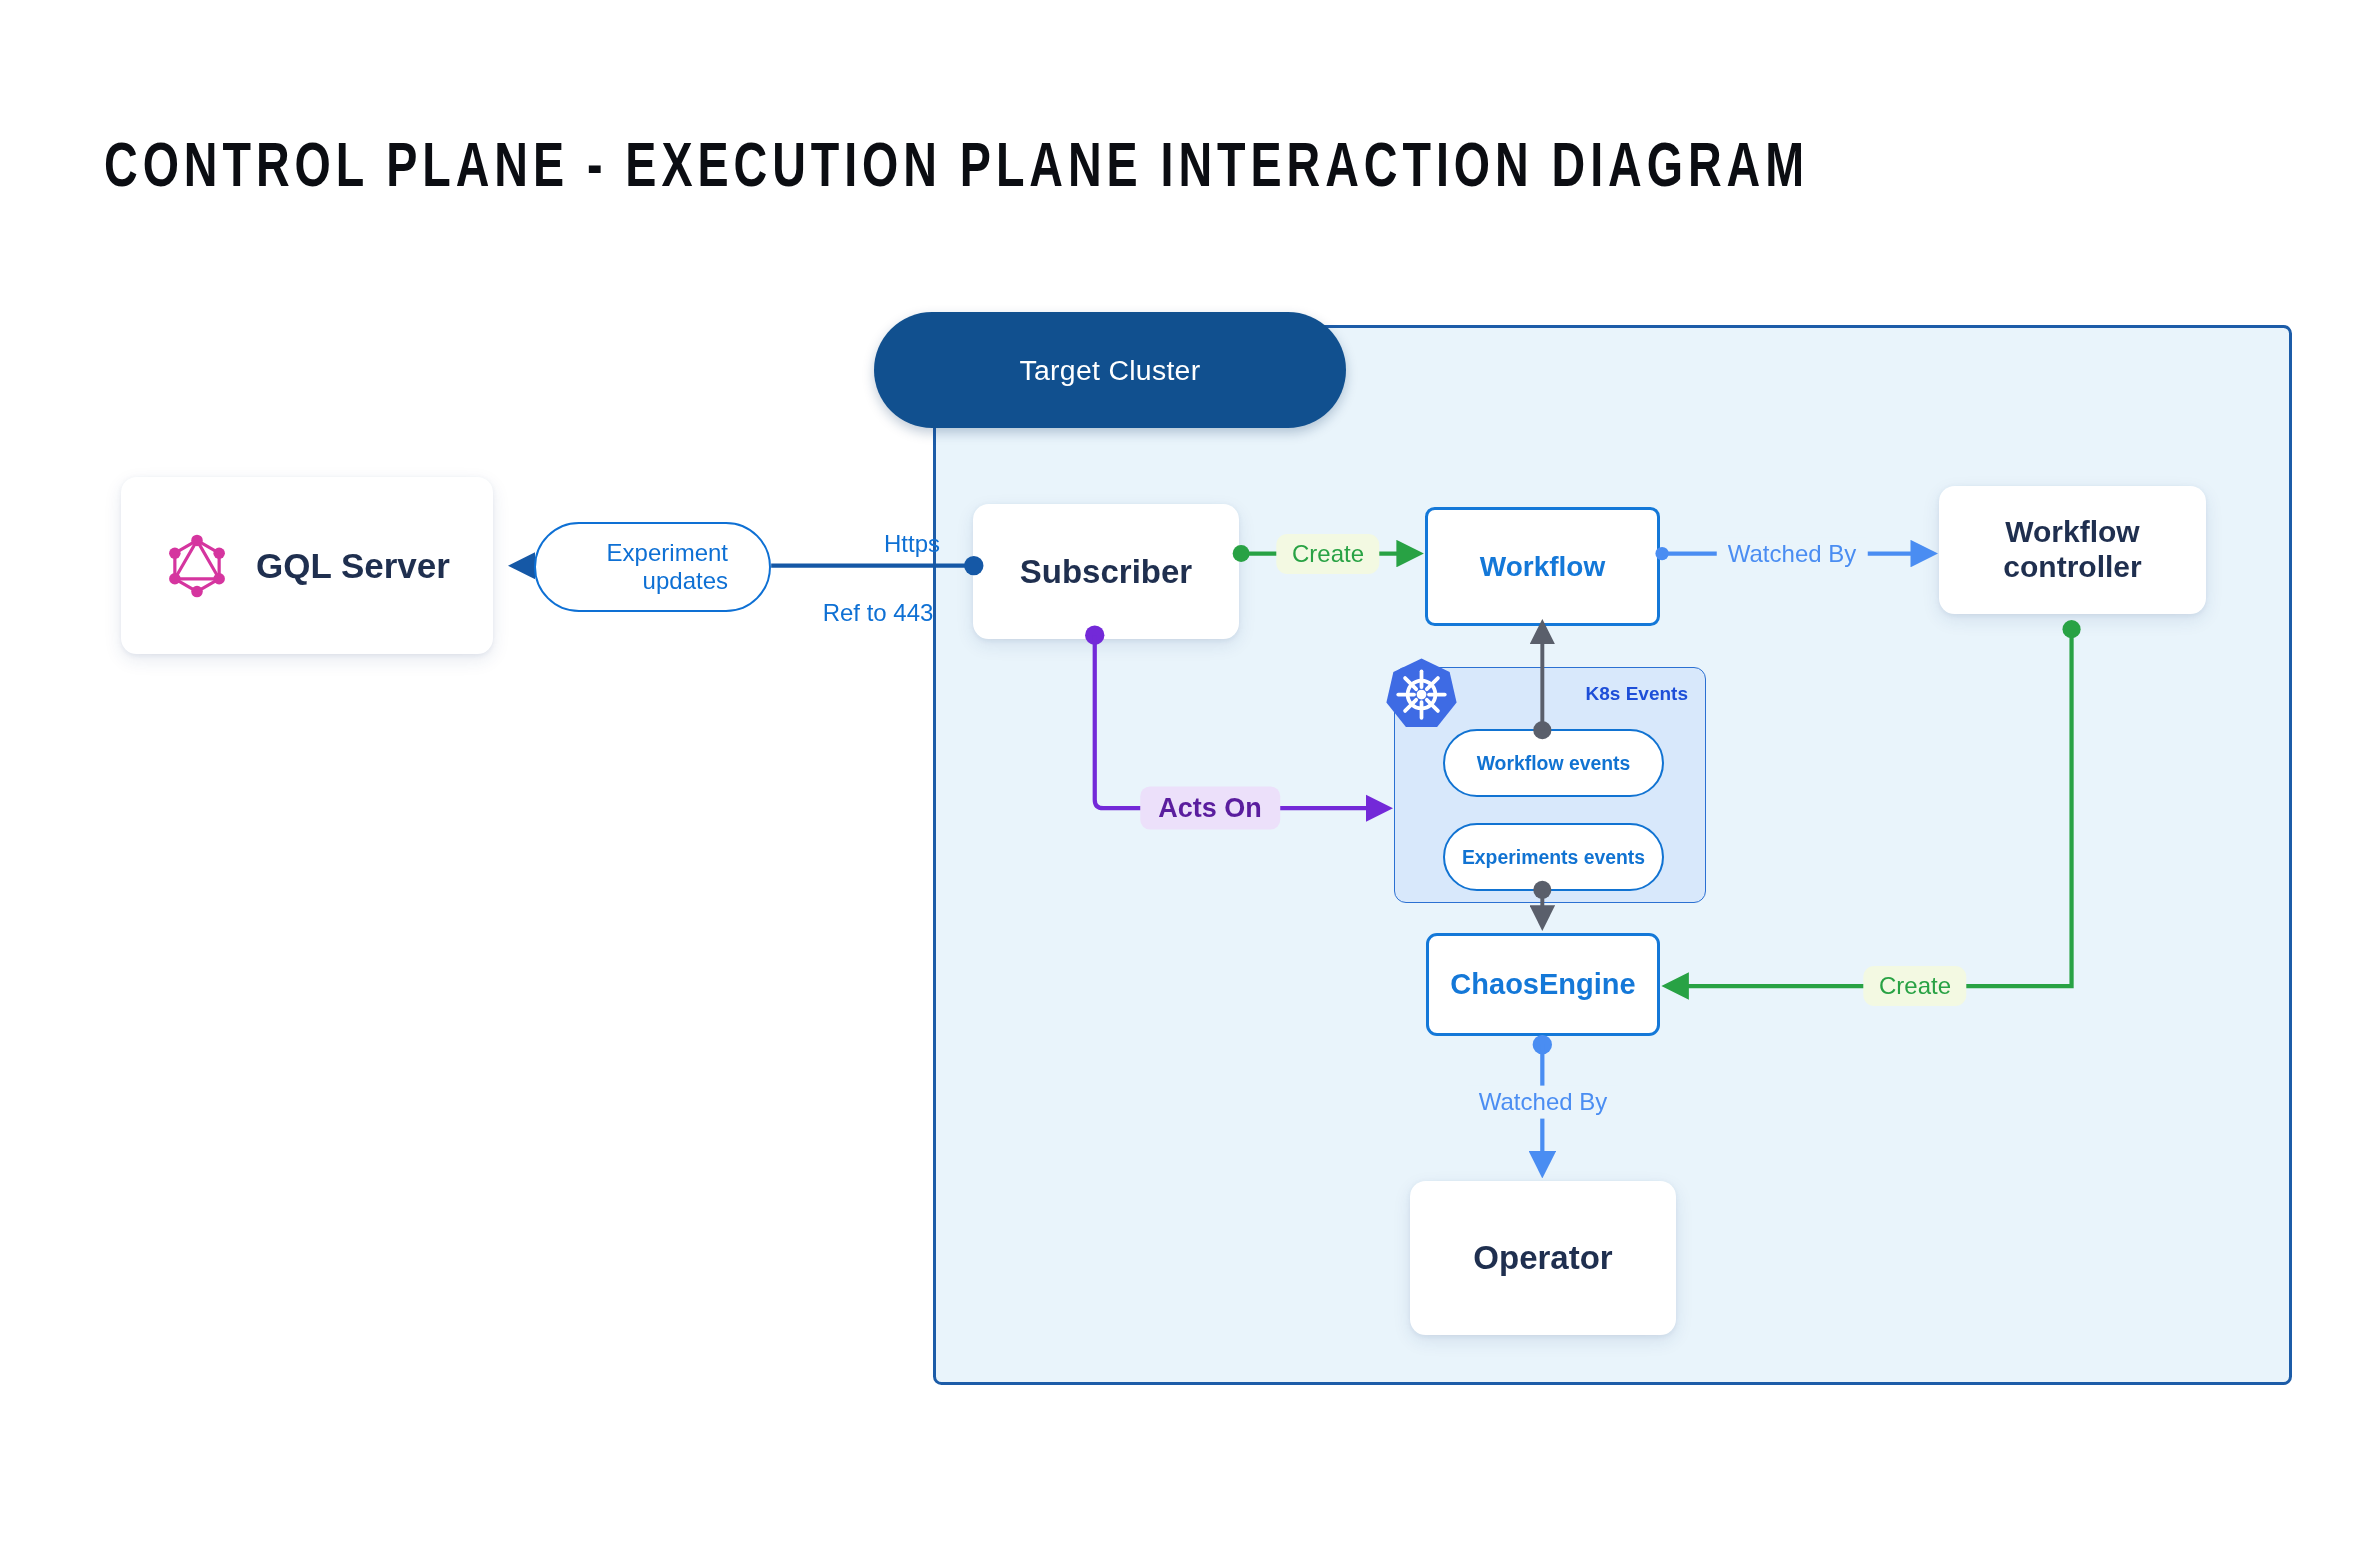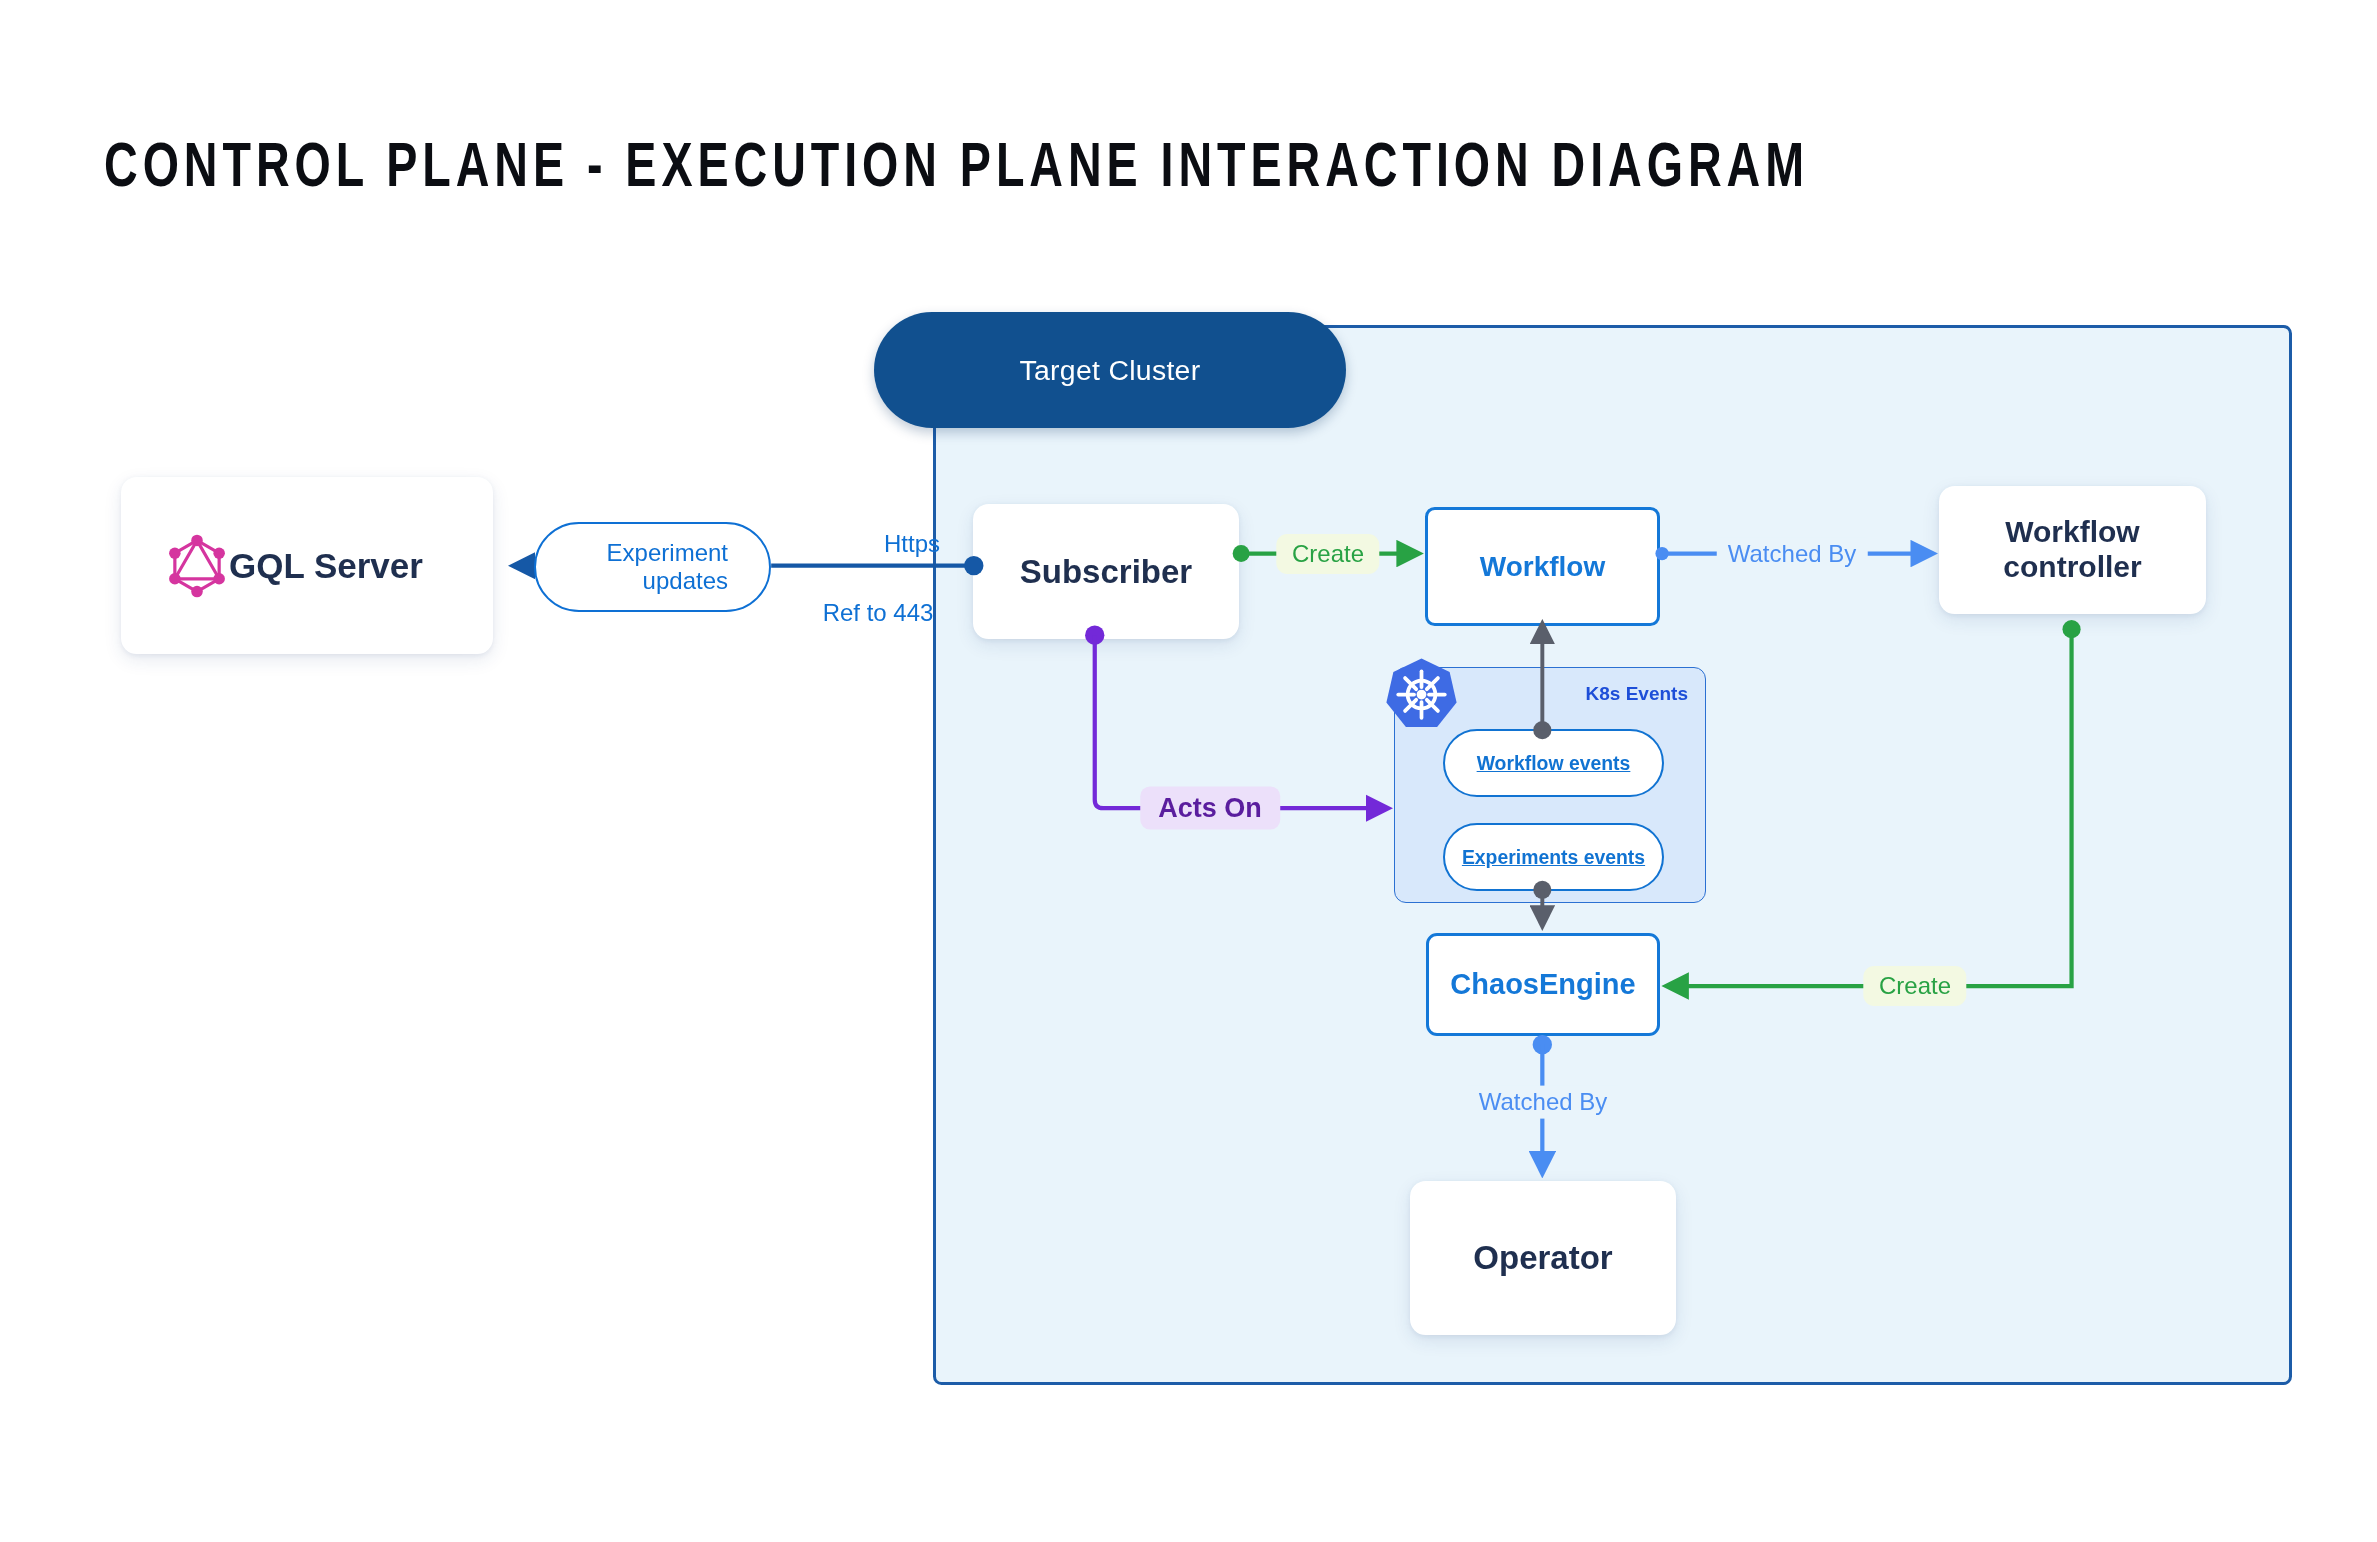--- a/index.html
+++ b/index.html
@@ -33,21 +33,21 @@
   }
   .cluster-pill{
     left:874px;top:271px;width:472px;height:116px;border-radius:58px;
     background:#11508f;color:#ffffff;display:flex;align-items:center;justify-content:center;
     font-size:28.4px;font-weight:500;letter-spacing:0.3px;z-index:6;
     box-shadow:0 4.8px 12px rgba(10,50,100,.25);
     margin-top:41px;
   }
   
   .gql-card{left:121px;top:477px;width:372px;height:177px;z-index:5;
-    justify-content:flex-start;padding-left:44px;font-size:35px;}
+    justify-content:flex-start;padding-left:44px;gap:27px;font-size:35px;}
   .exp-pill{
     left:534px;top:522px;width:237px;height:90px;border-radius:51px;
     background:#ffffff;border:2.4px solid #0e70d4;color:#0e70d4;z-index:25;
     display:flex;align-items:center;justify-content:center;text-align:center;
     font-size:24px;font-weight:500;line-height:1.17;
   }
   .exp-pill span{display:block;width:151px;text-align:right;}
   
   .subscriber-box{left:973px;top:504px;width:266px;height:135px;font-size:33px;z-index:10;}
   .workflow-box{left:1425px;top:507px;width:235px;height:119px;font-size:28px;z-index:10;}
@@ -57,21 +57,21 @@
   
   .k8s-box{
     left:1394px;top:667px;width:312px;height:236px;
     background:#d8e8fb;border:1.8px solid #2b70d2;border-radius:12px;z-index:8;
   }
   .k8s-events-label{position:absolute;right:17px;top:14.5px;font-size:19px;font-weight:700;color:#1d4ed8;}
   .k8s-icon{left:1384px;top:657px;width:75px;height:75px;z-index:12;}
   .event-pill{
     background:#ffffff;border:2.4px solid #1173d2;border-radius:36px;width:221px;height:68px;
     display:flex;align-items:center;justify-content:center;color:#1173d2;
-    font-size:19.4px;font-weight:600;z-index:14;text-decoration:underline;
+    font-size:19.4px;font-weight:600;z-index:14;
   }
   .event-pill-1{left:1443px;top:729px;}
   .event-pill-2{left:1443px;top:823px;}
   
   .wires{position:absolute;left:0;top:0;z-index:20;pointer-events:none;}
   
   .edge-label{position:absolute;transform:translate(-50%,-50%);white-space:nowrap;z-index:30;}
   .lbl-green{background:#f3f9e2;color:#28a244;font-size:24px;font-weight:500;padding:6px 15.7px;border-radius:11px;}
   .lbl-blue-plain{color:#0e70d4;font-size:24px;font-weight:500;}
   .lbl-midblue{color:#4a8df2;font-size:24px;font-weight:500;background:#e9f4fb;padding:2.4px 11px;}

